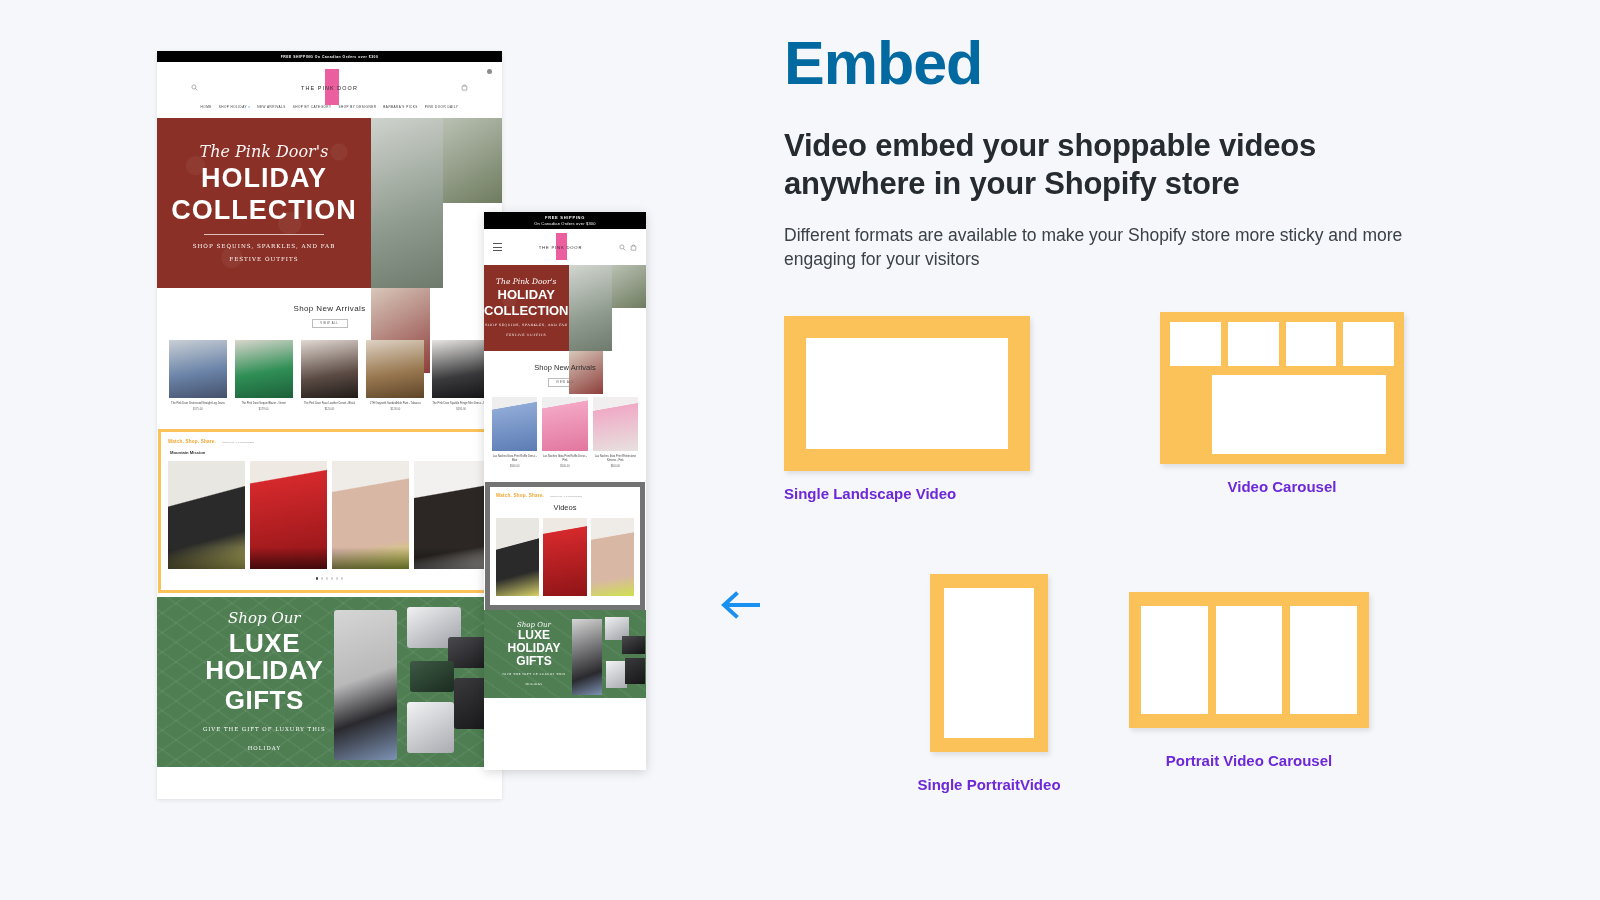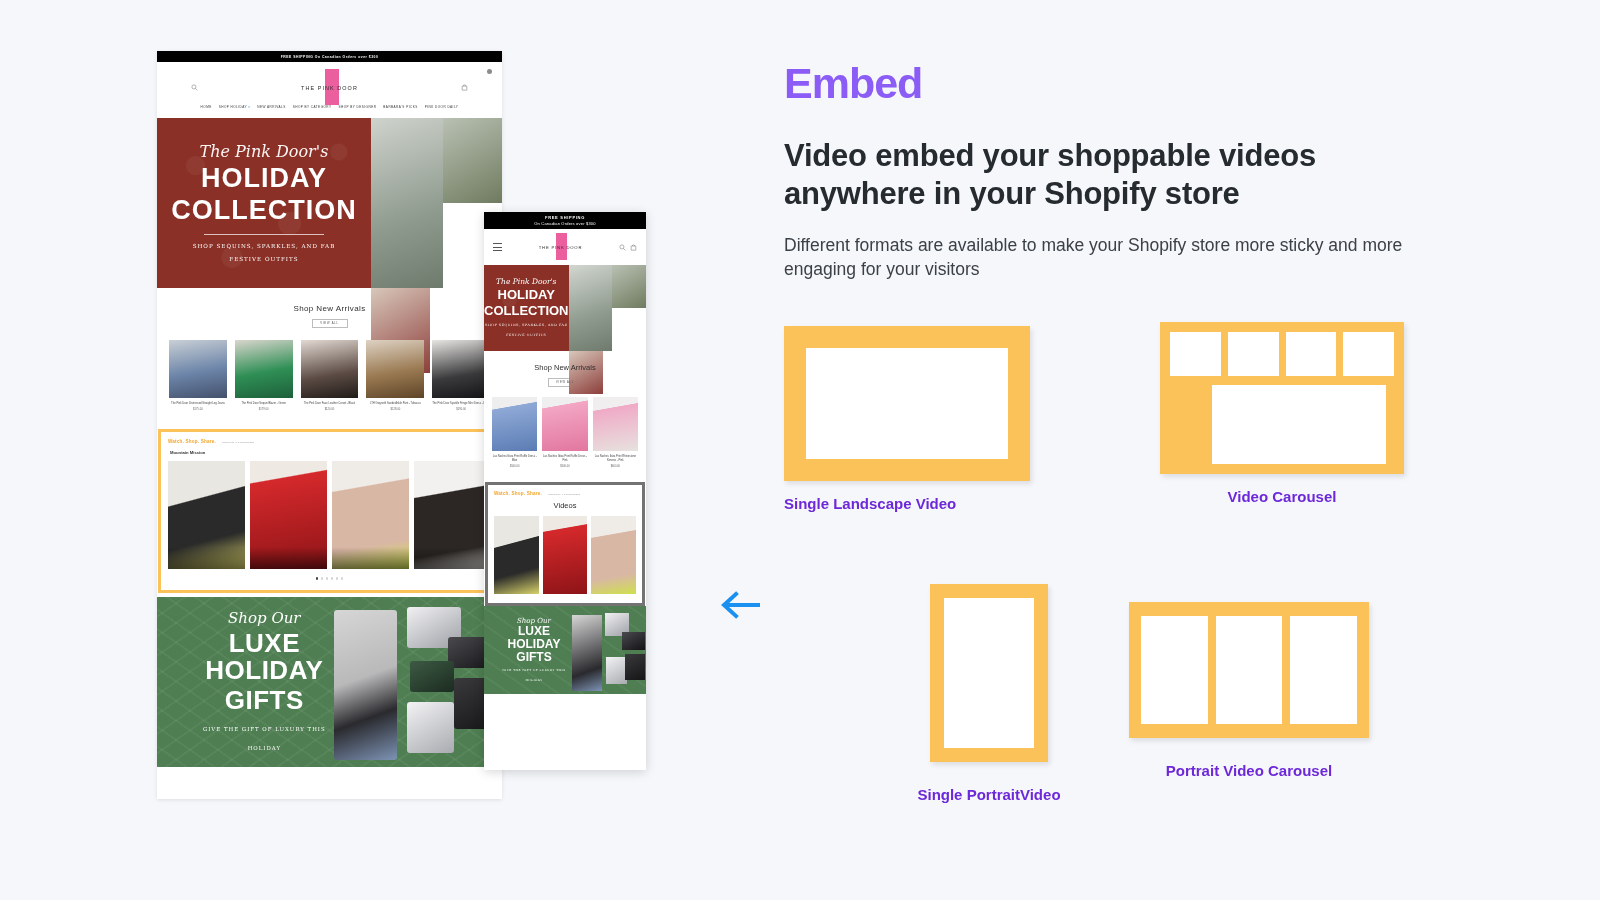--- a/index.html
+++ b/index.html
@@ -147,39 +147,39 @@
   .mb-arrivals { padding: 12px 8px 10px; }
   .mb-sec { text-align: center; font-size: 7.5px; color: #2f2f2f; }
   .mb-viewall { margin: 6px auto 10px; width: 34px; height: 9px; border: .6px solid #bdbdbd;
                 font-size: 2.6px; letter-spacing: .8px; color: #4a4a4a;
                 display: flex; align-items: center; justify-content: center; }
   .mb-prow { display: flex; gap: 5px; }
   .mb-prod { flex: 1; }
   .mb-prod .ph { height: 54px; }
   .mb-prod .nm { font-size: 2.7px; text-align: center; line-height: 1.5; color: #444; margin-top: 4px; }
   .mb-prod .pr { font-size: 2.6px; text-align: center; color: #666; margin-top: 2px; }
-  .mb-wss { border: 3px solid #737373; margin: 4px 1px 0; padding: 6px 6px 9px; background: #fff; }
+  .mb-wss { border: 5px solid #737373; margin: 4px 1px 0; padding: 6px 6px 9px; background: #fff; }
   .mb-vid-row { display: flex; gap: 4px; }
   .mb-vid { flex: 1; height: 78px; position: relative; overflow: hidden; }
   .mb-green { height: 88px; position: relative; overflow: hidden;
      background: repeating-linear-gradient(35deg, rgba(255,255,255,.05) 0 2px, transparent 2px 14px), #4e7e51;
      display: flex; align-items: center; color: #fff; }
   .mb-green .t { width: 58%; text-align: center; padding-left: 6px; }
   .mb-green .s { font-family: "DejaVu Serif", serif; font-style: italic; font-size: 7px; }
   .mb-green .b { font-size: 12px; font-weight: 700; line-height: 1.05; }
   .mb-green .u { font-family: "DejaVu Serif", serif; font-size: 2.8px; letter-spacing: .5px;
                  line-height: 1.7; margin-top: 5px; }
 
   
   .arrow { position: absolute; left: 718px; top: 588px; width: 44px; height: 34px; }
 
   
   .right { position: absolute; left: 784px; top: 0; width: 816px; height: 900px; }
-  .brand { font-size: 43px; font-weight: 700; color: #8b5cf6; letter-spacing: -1px;
-           margin-top: 59px; }
+  .brand { font-size: 61px; font-weight: 700; color: #0369a1; letter-spacing: -1px;
+           margin-top: 28px; }
   .headline { font-size: 31px; font-weight: 700; color: #262b30; line-height: 1.24;
               margin-top: 29px; max-width: 660px; letter-spacing: -.2px; }
   .subhead { font-size: 17.5px; color: #3b4147; line-height: 1.35; margin-top: 20px;
              max-width: 680px; }
 
   .grid { position: relative; margin-top: 35px; height: 500px; }
   .cell { position: absolute; }
   .frame { background: #fbc25a; box-shadow: 2px 3px 5px rgba(0,0,0,.10);
            display: flex; }
   .inner { background: #fff; }

